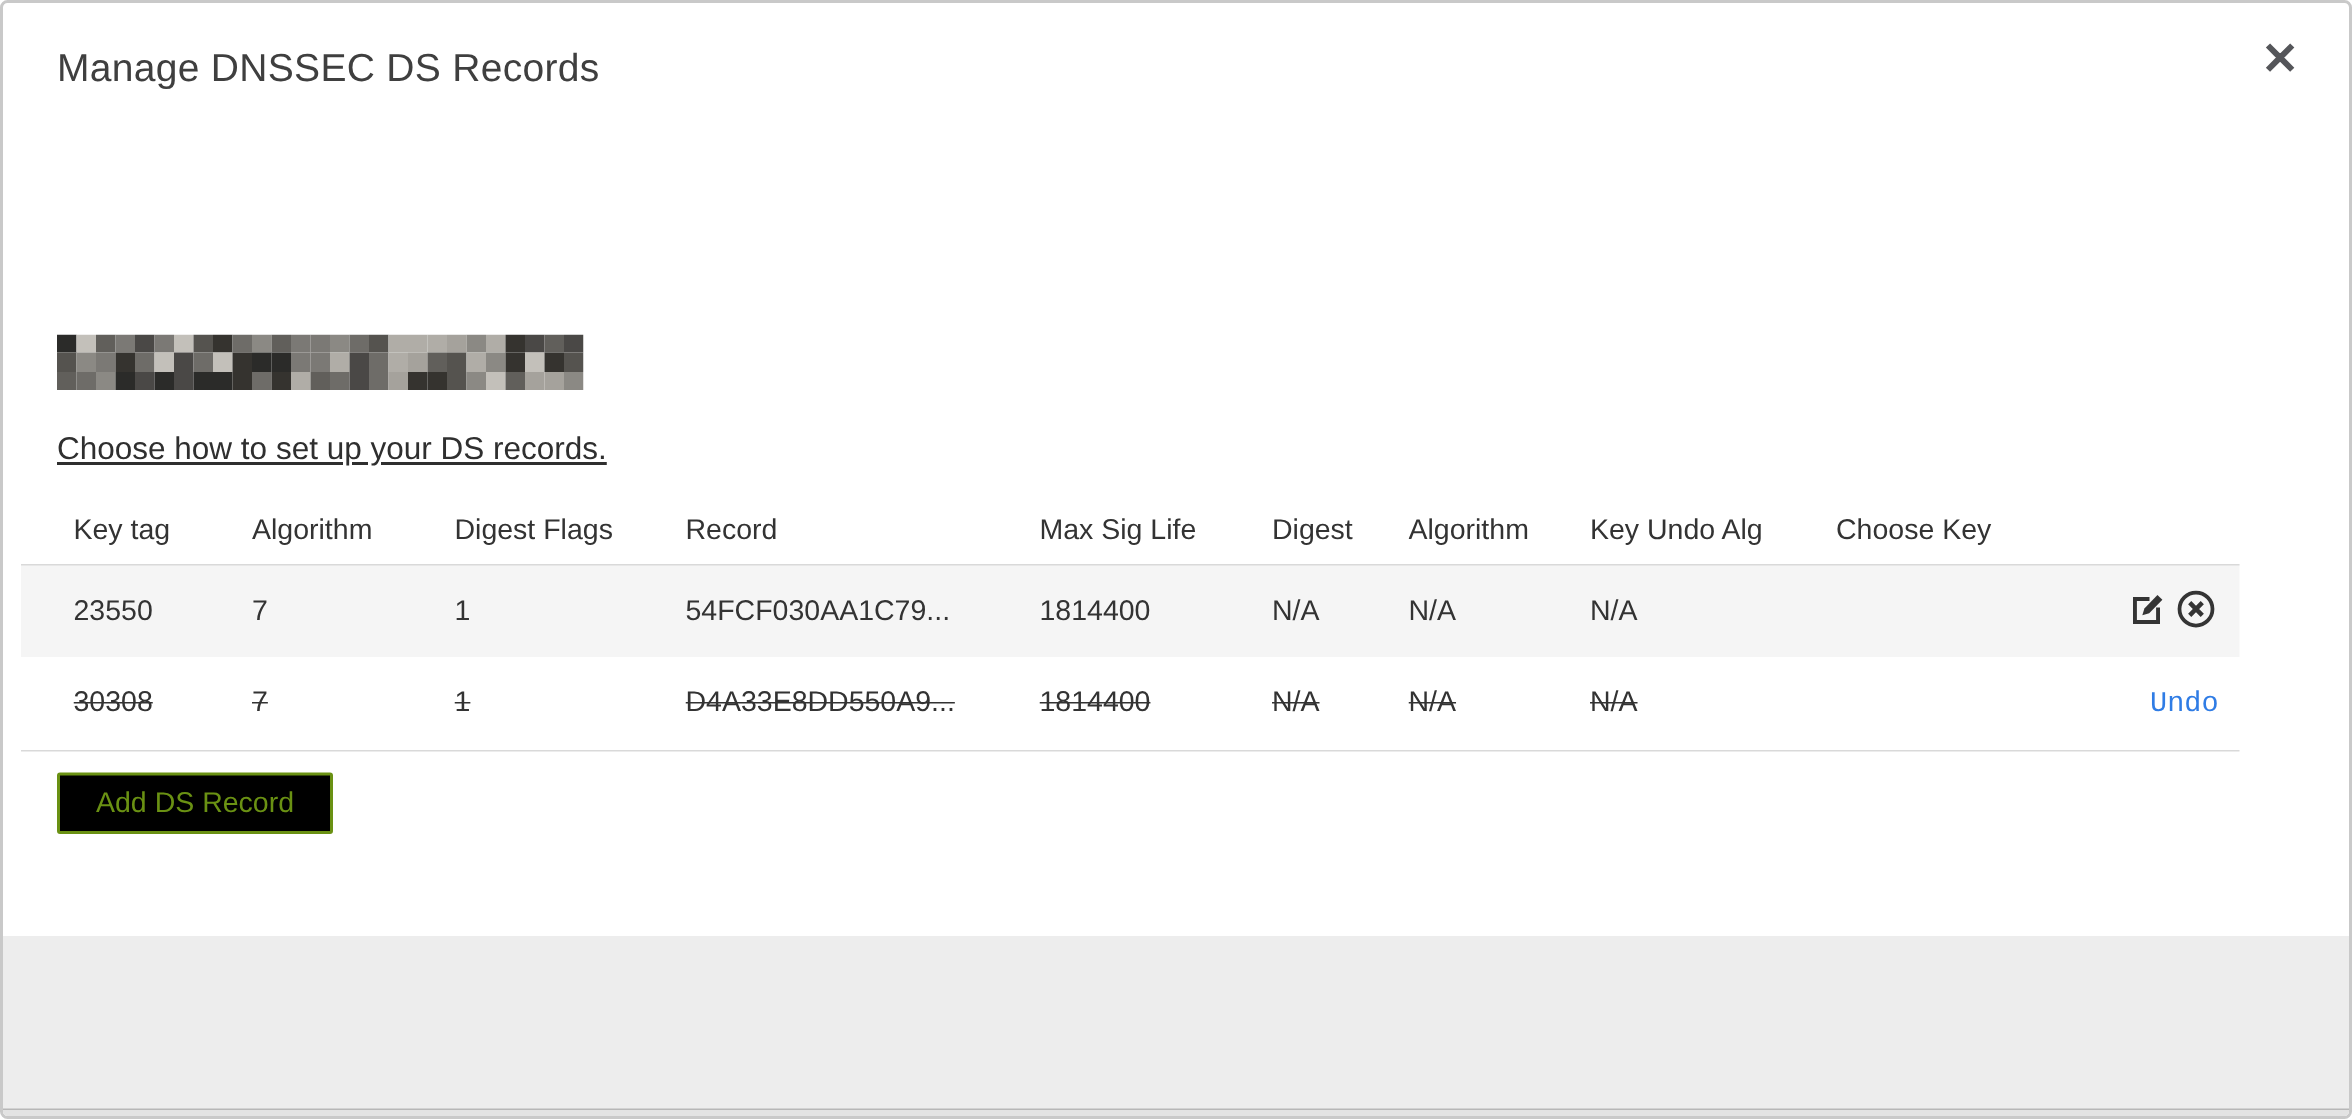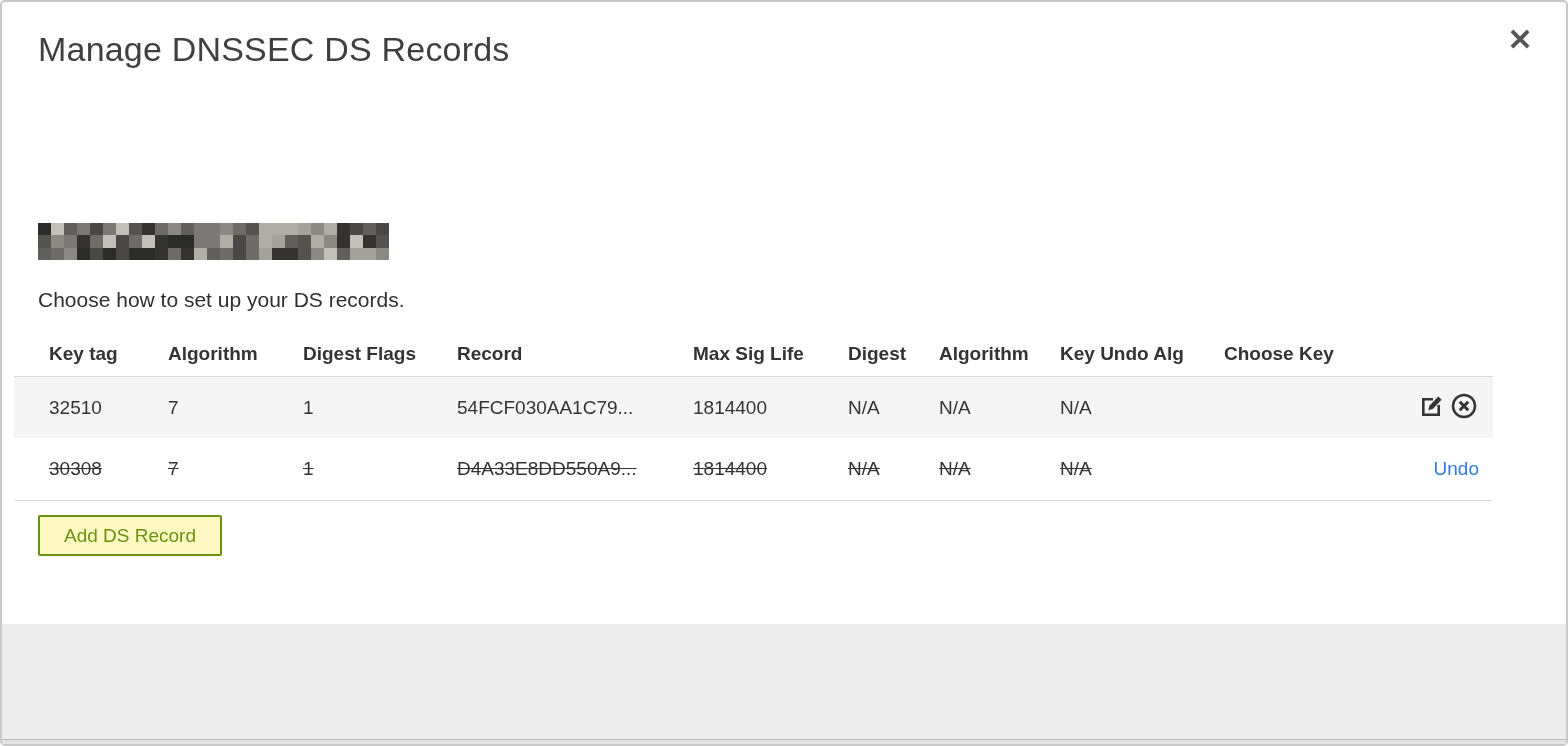--- a/index.html
+++ b/index.html
@@ -14,21 +14,21 @@
   .page {
     position: absolute; inset: 0;
     width: 1568px; height: 746px;
     background: #ffffff;
     border: 2px solid #c9c9c9;
     border-radius: 5px;
     overflow: hidden;
   }
   .modal-title {
     position: absolute; left: 36px; top: 28px;
-    font-size: 34px; font-weight: 300; color: #3f3f3f;
+    font-size: 26px; font-weight: 300; color: #3f3f3f;
     letter-spacing: 0.2px;
   }
   .close-btn {
     position: absolute; left: 1498px; top: 18px;
     width: 40px; height: 40px;
     background: none; border: none; cursor: pointer;
     font-size: 30px; font-weight: 600; color: #55565a;
     line-height: 40px; text-align: center;
     font-family: "Liberation Sans", sans-serif;
   }
@@ -36,33 +36,33 @@
     position: absolute; left: 36px; top: 221px;
     width: 351px; height: 37px;
     display: grid;
     grid-template-columns: repeat(27, 1fr);
     grid-template-rows: repeat(3, 1fr);
     overflow: hidden;
   }
   .redacted-domain span { display: block; width: 100%; height: 100%; }
   .subtitle {
     position: absolute; left: 36px; top: 286px;
-    font-size: 21px; color: #2f2f2f;
+    font-size: 21px; color: #2f2f2f; text-decoration: underline;
   }
   .ds-table {
     position: absolute; left: 12px; top: 330px; width: 1479px;
   }
   .t-row {
     display: grid;
     grid-template-columns: 119px 135px 154px 236px 155px 91px 121px 164px 140px 1fr;
     align-items: center;
     padding-left: 35px;
   }
   .t-head { height: 44px; font-size: 19px; color: #333; }
-  .t-head .cell { font-weight: 700; }
+  .t-head .cell { font-weight: 400; }
   .row-1 {
     height: 62px; background: #f5f5f5;
     border-top: 1px solid #d9d9d9;
     font-size: 19px;
   }
   .row-2 {
     height: 63px; background: #ffffff;
     border-bottom: 1px solid #d9d9d9;
     font-size: 19px;
   }
@@ -73,27 +73,27 @@
     gap: 2px; padding-right: 14px;
   }
   .icon-btn {
     background: none; border: none; cursor: pointer;
     width: 30px; height: 30px; padding: 0;
     display: inline-flex; align-items: center; justify-content: center;
   }
   .undo-link, .cancel-link {
     color: #2f7ce5; text-decoration: none; cursor: pointer;
     background: none; border: none;
-    font-family: Liberation Sans, sans-serif;
+    font-family: Liberation Mono, monospace;
   }
   .undo-link { font-size: 19px; }
   .add-ds-btn {
     position: absolute; left: 36px; top: 513px;
     height: 41px; padding: 0 24px;
-    background: #fef9c3;
+    background: #000000;
     border: 2px solid #6a9113; border-radius: 2px;
     color: #6a9113; font-size: 19px;
     font-family: "Liberation Sans", sans-serif;
     cursor: pointer;
     text-align: center;
   }
   .footer {
     position: absolute; left: 0; top: 622px;
     width: 1568px; height: 115px;
     background: #ededed;
@@ -211,21 +211,21 @@
       <div class="cell">Record</div>
       <div class="cell">Max Sig Life</div>
       <div class="cell">Digest</div>
       <div class="cell">Algorithm</div>
       <div class="cell">Key Undo Alg</div>
       <div class="cell">Choose Key</div>
       <div class="cell"></div>
     </div>
 
     <div class="t-row row-1">
-      <div class="cell value">32510</div>
+      <div class="cell value">23550</div>
       <div class="cell value">7</div>
       <div class="cell value">1</div>
       <div class="cell value">54FCF030AA1C79...</div>
       <div class="cell value">1814400</div>
       <div class="cell value">N/A</div>
       <div class="cell value">N/A</div>
       <div class="cell value">N/A</div>
       <div class="cell value"></div>
       <div class="cell actions-cell">
         <button class="icon-btn">

